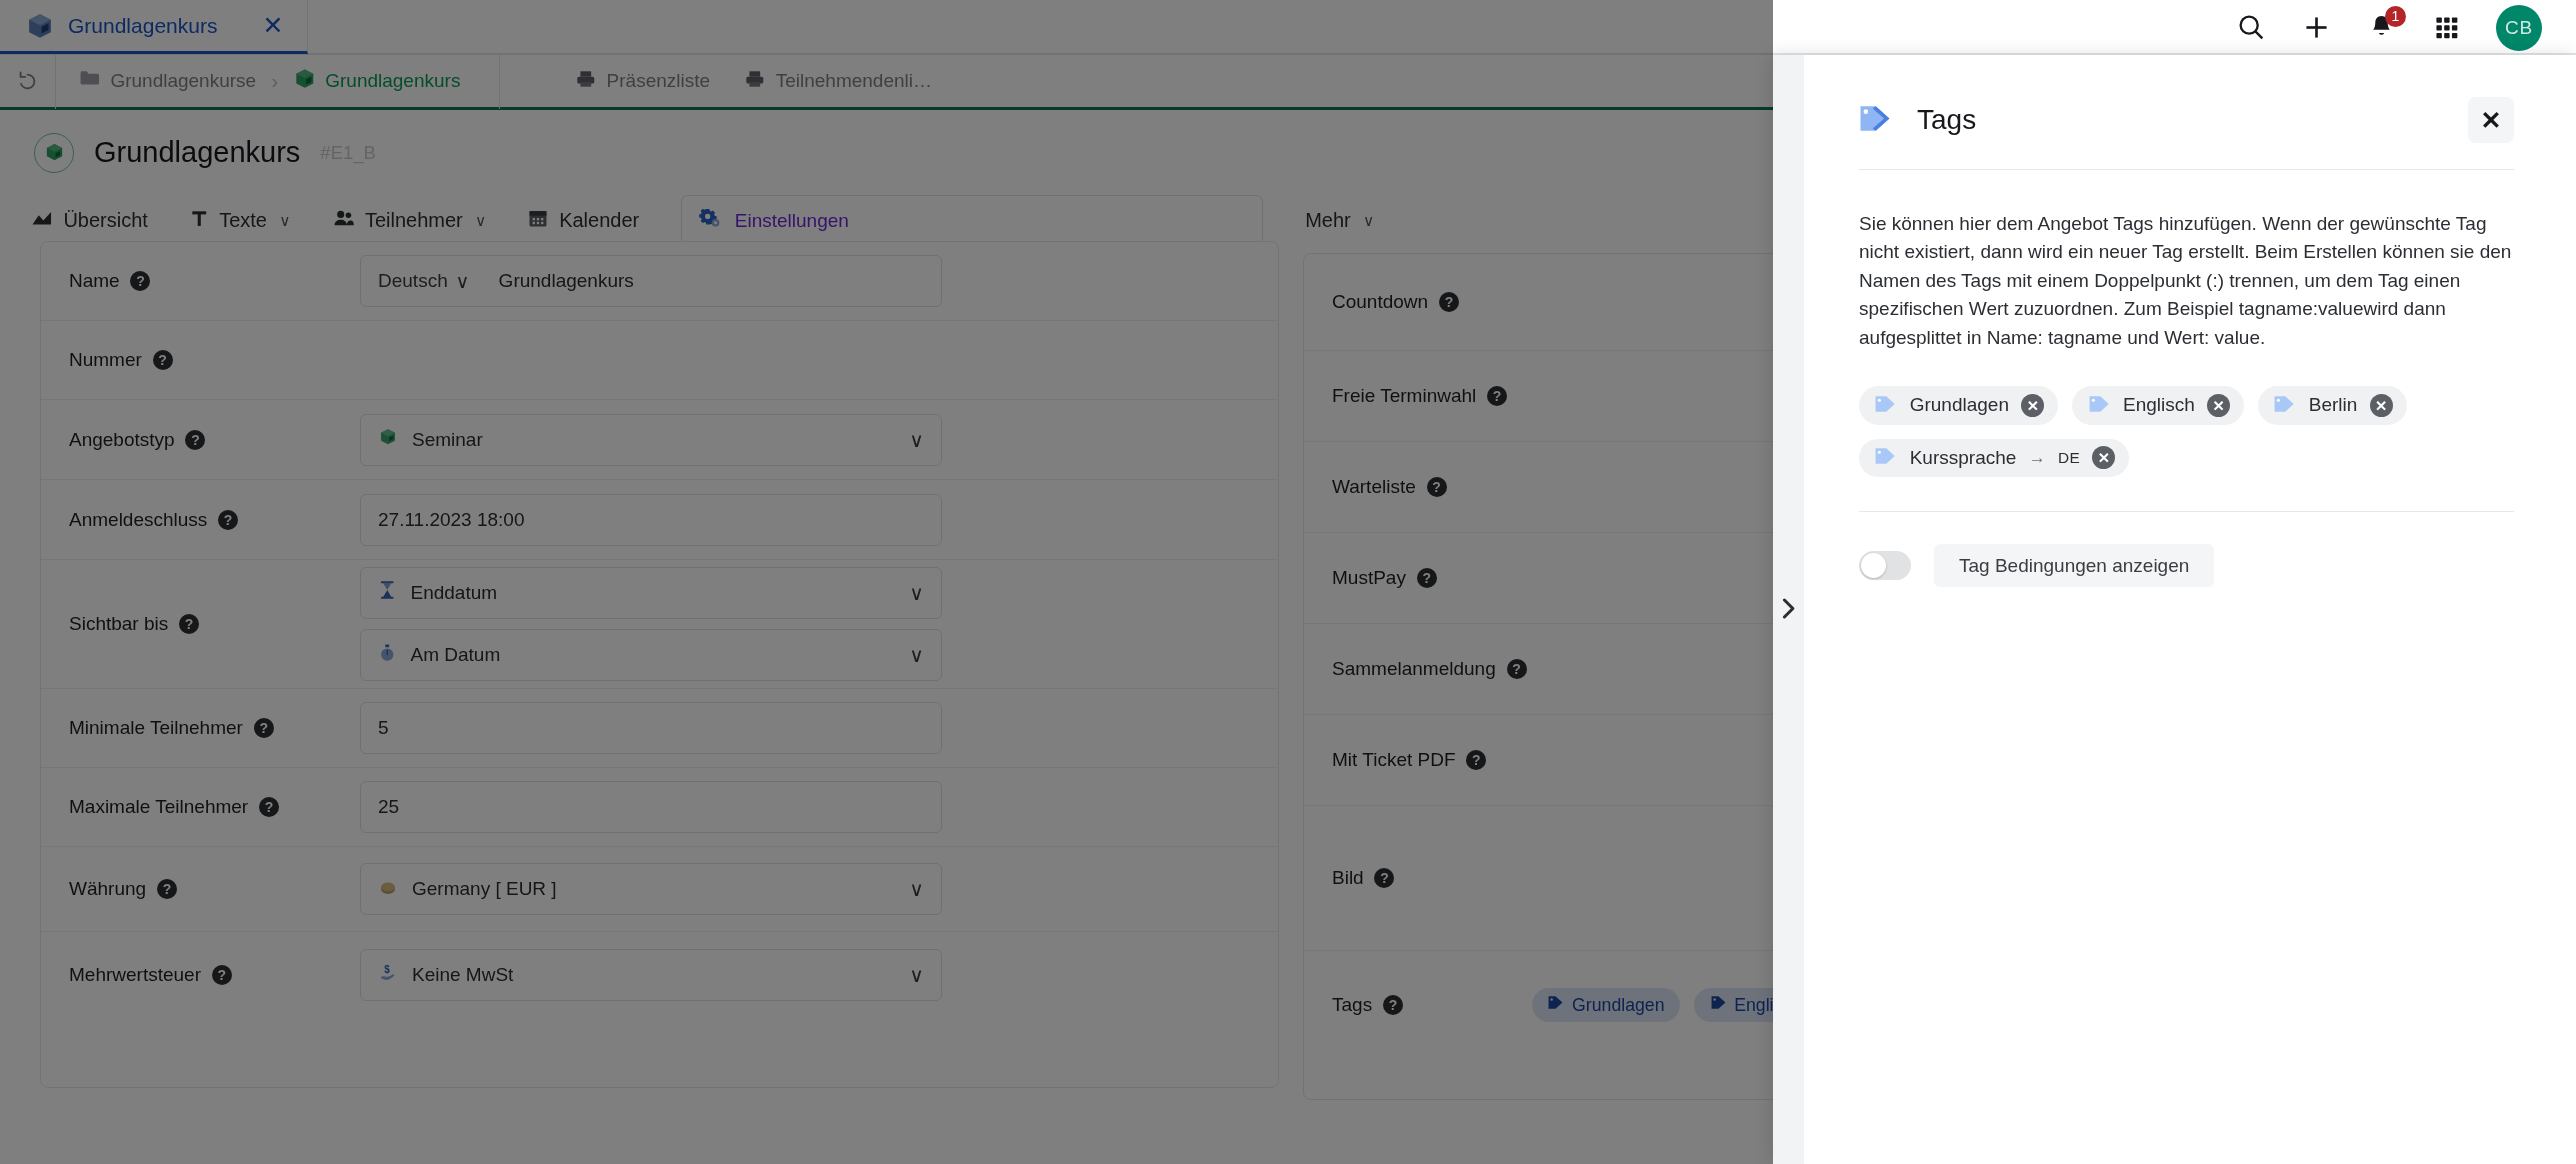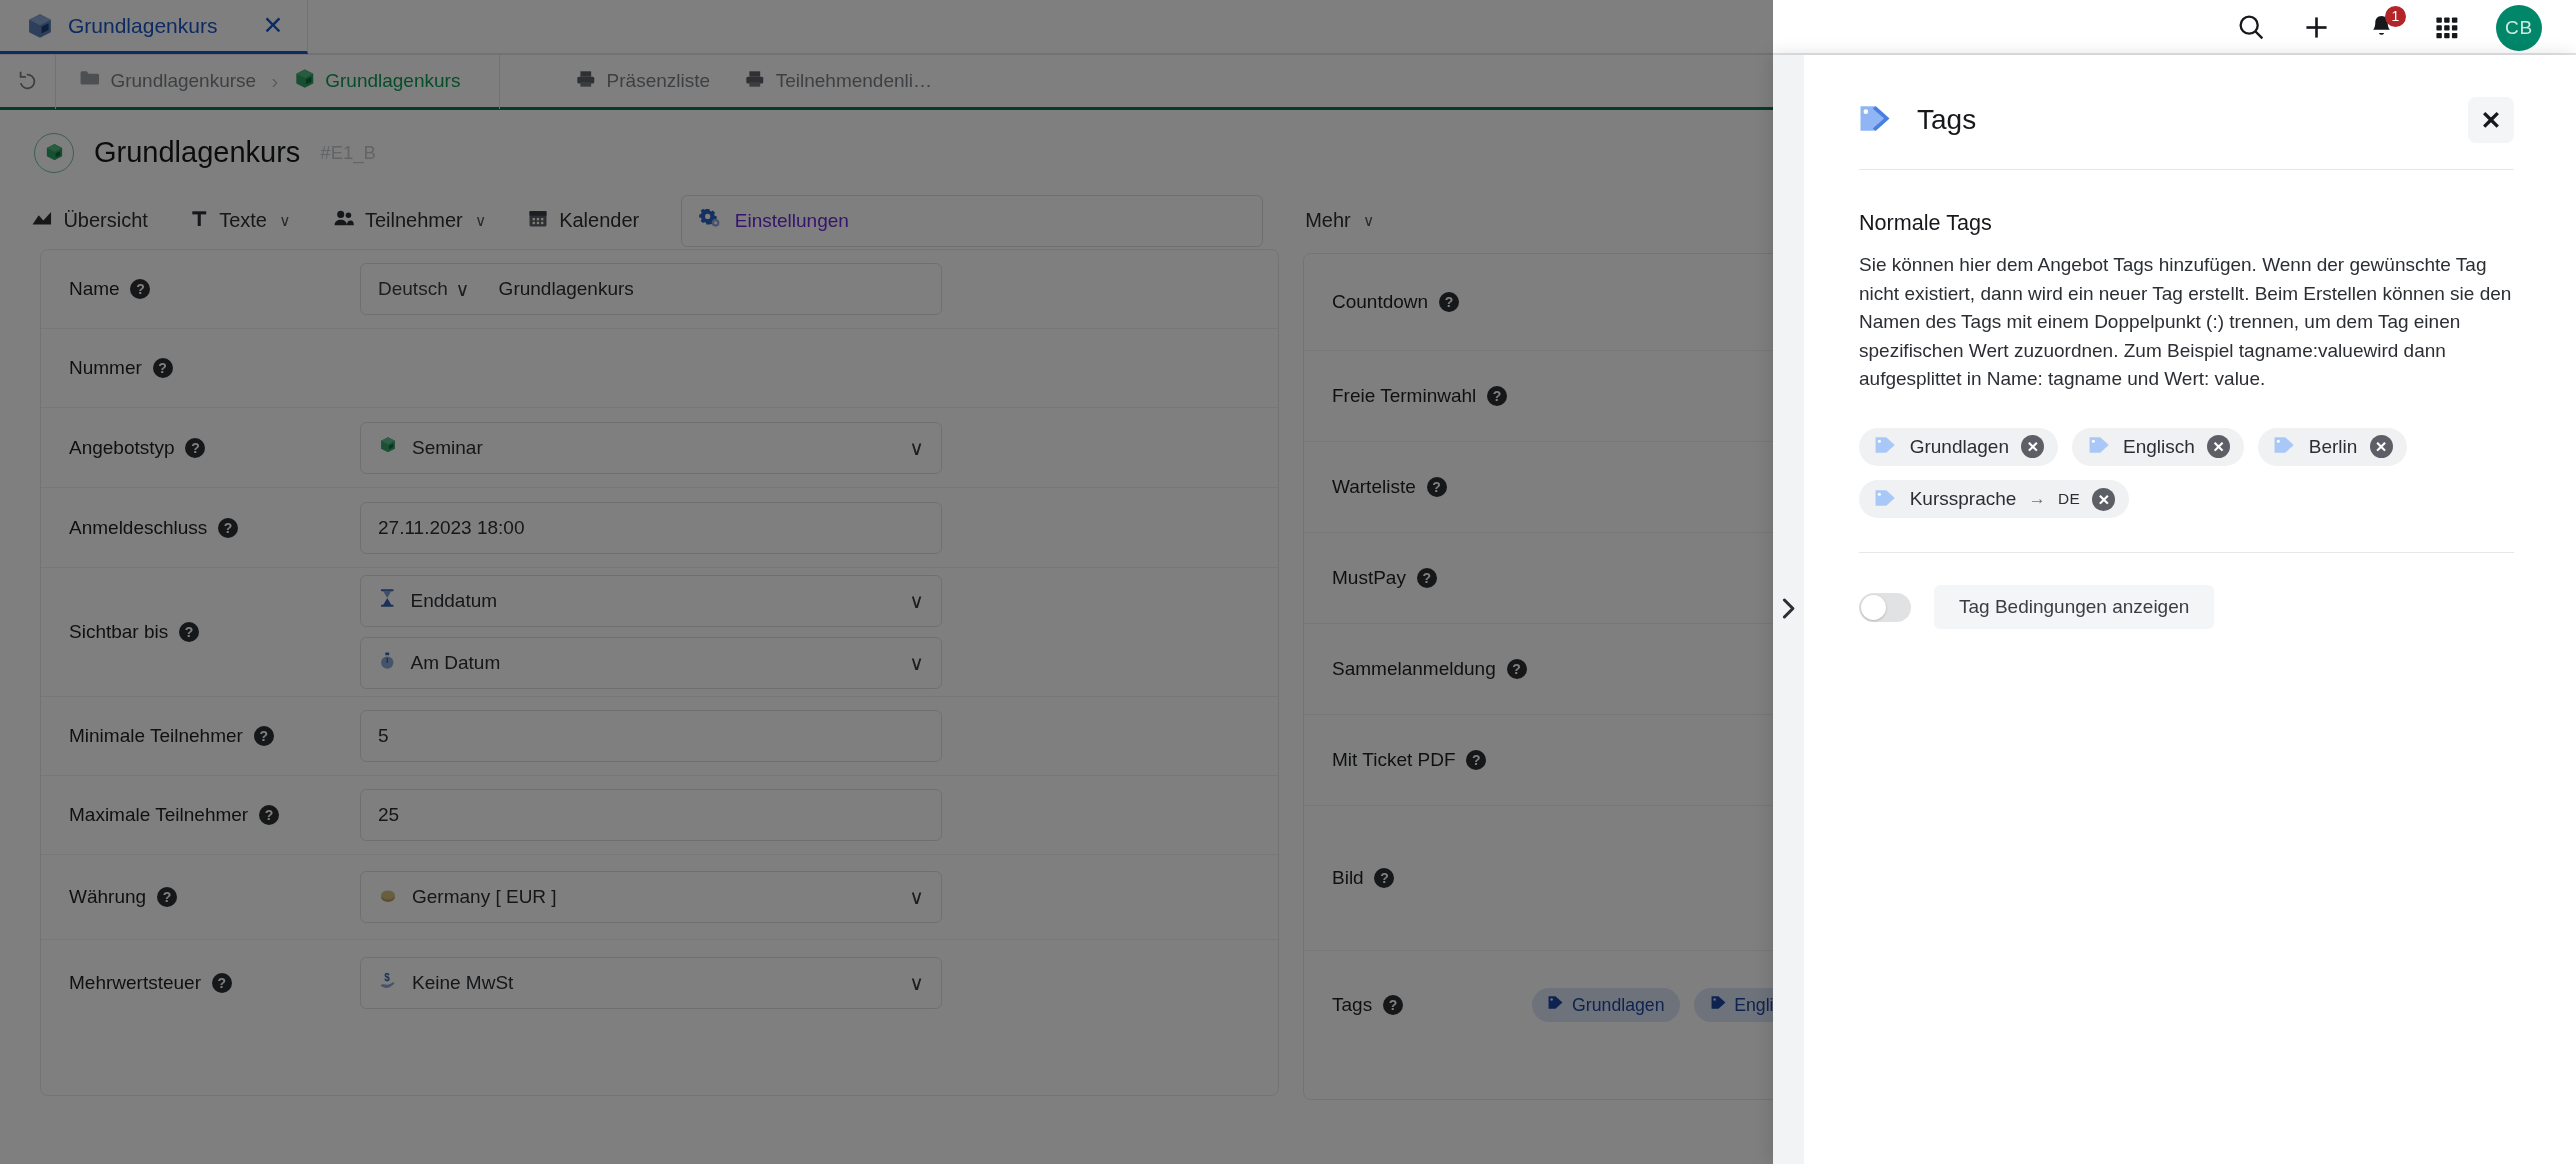--- a/index.html
+++ b/index.html
@@ -115,21 +115,21 @@
   .navtab.sel { color: #6d28d9; }
   .navtab .chev { font-size: 15.4px; color: #555; margin-left: 1.5px; }
 
   
   .panel {
     position: absolute;
     background: #ffffff;
     border: 0.8px solid #e5e7ea;
     border-radius: 7.7px;
   }
-  #panel-left  { left: 40px;   top: 249px; width: 1239px; height: 847px; text-align: center; }
+  #panel-left  { left: 40px;   top: 241px; width: 1239px; height: 847px; text-align: center; }
   #panel-mid   { left: 1303px; top: 253px; width: 847px; height: 847px; }
 
   .frow {
     display: flex; align-items: center;
     border-bottom: 0.8px solid #edeff1;
     padding: 0 28px;
   }
   .frow:last-child { border-bottom: none; }
   .flabel {
     display: flex; align-items: center; gap: 10.8px;
@@ -666,21 +666,20 @@
             <path d="M22 4l18 16-18 16-4-3 15-13-15-13z" fill="#4a7fe0"></path>
             <circle cx="9" cy="11" r="3" fill="#ffffff"></circle>
           </svg>
       </span>
       <span class="drawer-title">Tags</span>
       <span class="drawer-close">✕</span>
     </div>
 
     <div class="drawer-rule"></div>
 
-    <div class="sec-title">Normale Tags</div>
     <div class="sec-desc">Sie können hier dem Angebot Tags hinzufügen. Wenn der gewünschte Tag nicht existiert, dann wird ein neuer Tag erstellt. Beim Erstellen können sie den Namen des Tags mit einem Doppelpunkt (:) trennen, um dem Tag einen spezifischen Wert zuzuordnen. Zum Beispiel tagname:valuewird dann aufgesplittet in Name: tagname und Wert: value.</div>
 
     <div class="chips">
       <span class="chip">
         <span class="tagico">
           <svg viewBox="0 0 30 26" width="23" height="20">
               <path d="M2 3h14l11 10-11 10H2z" fill="#a9c8f7"></path>
               <circle cx="7" cy="8" r="2" fill="#fff"></circle>
             </svg>
         </span>

